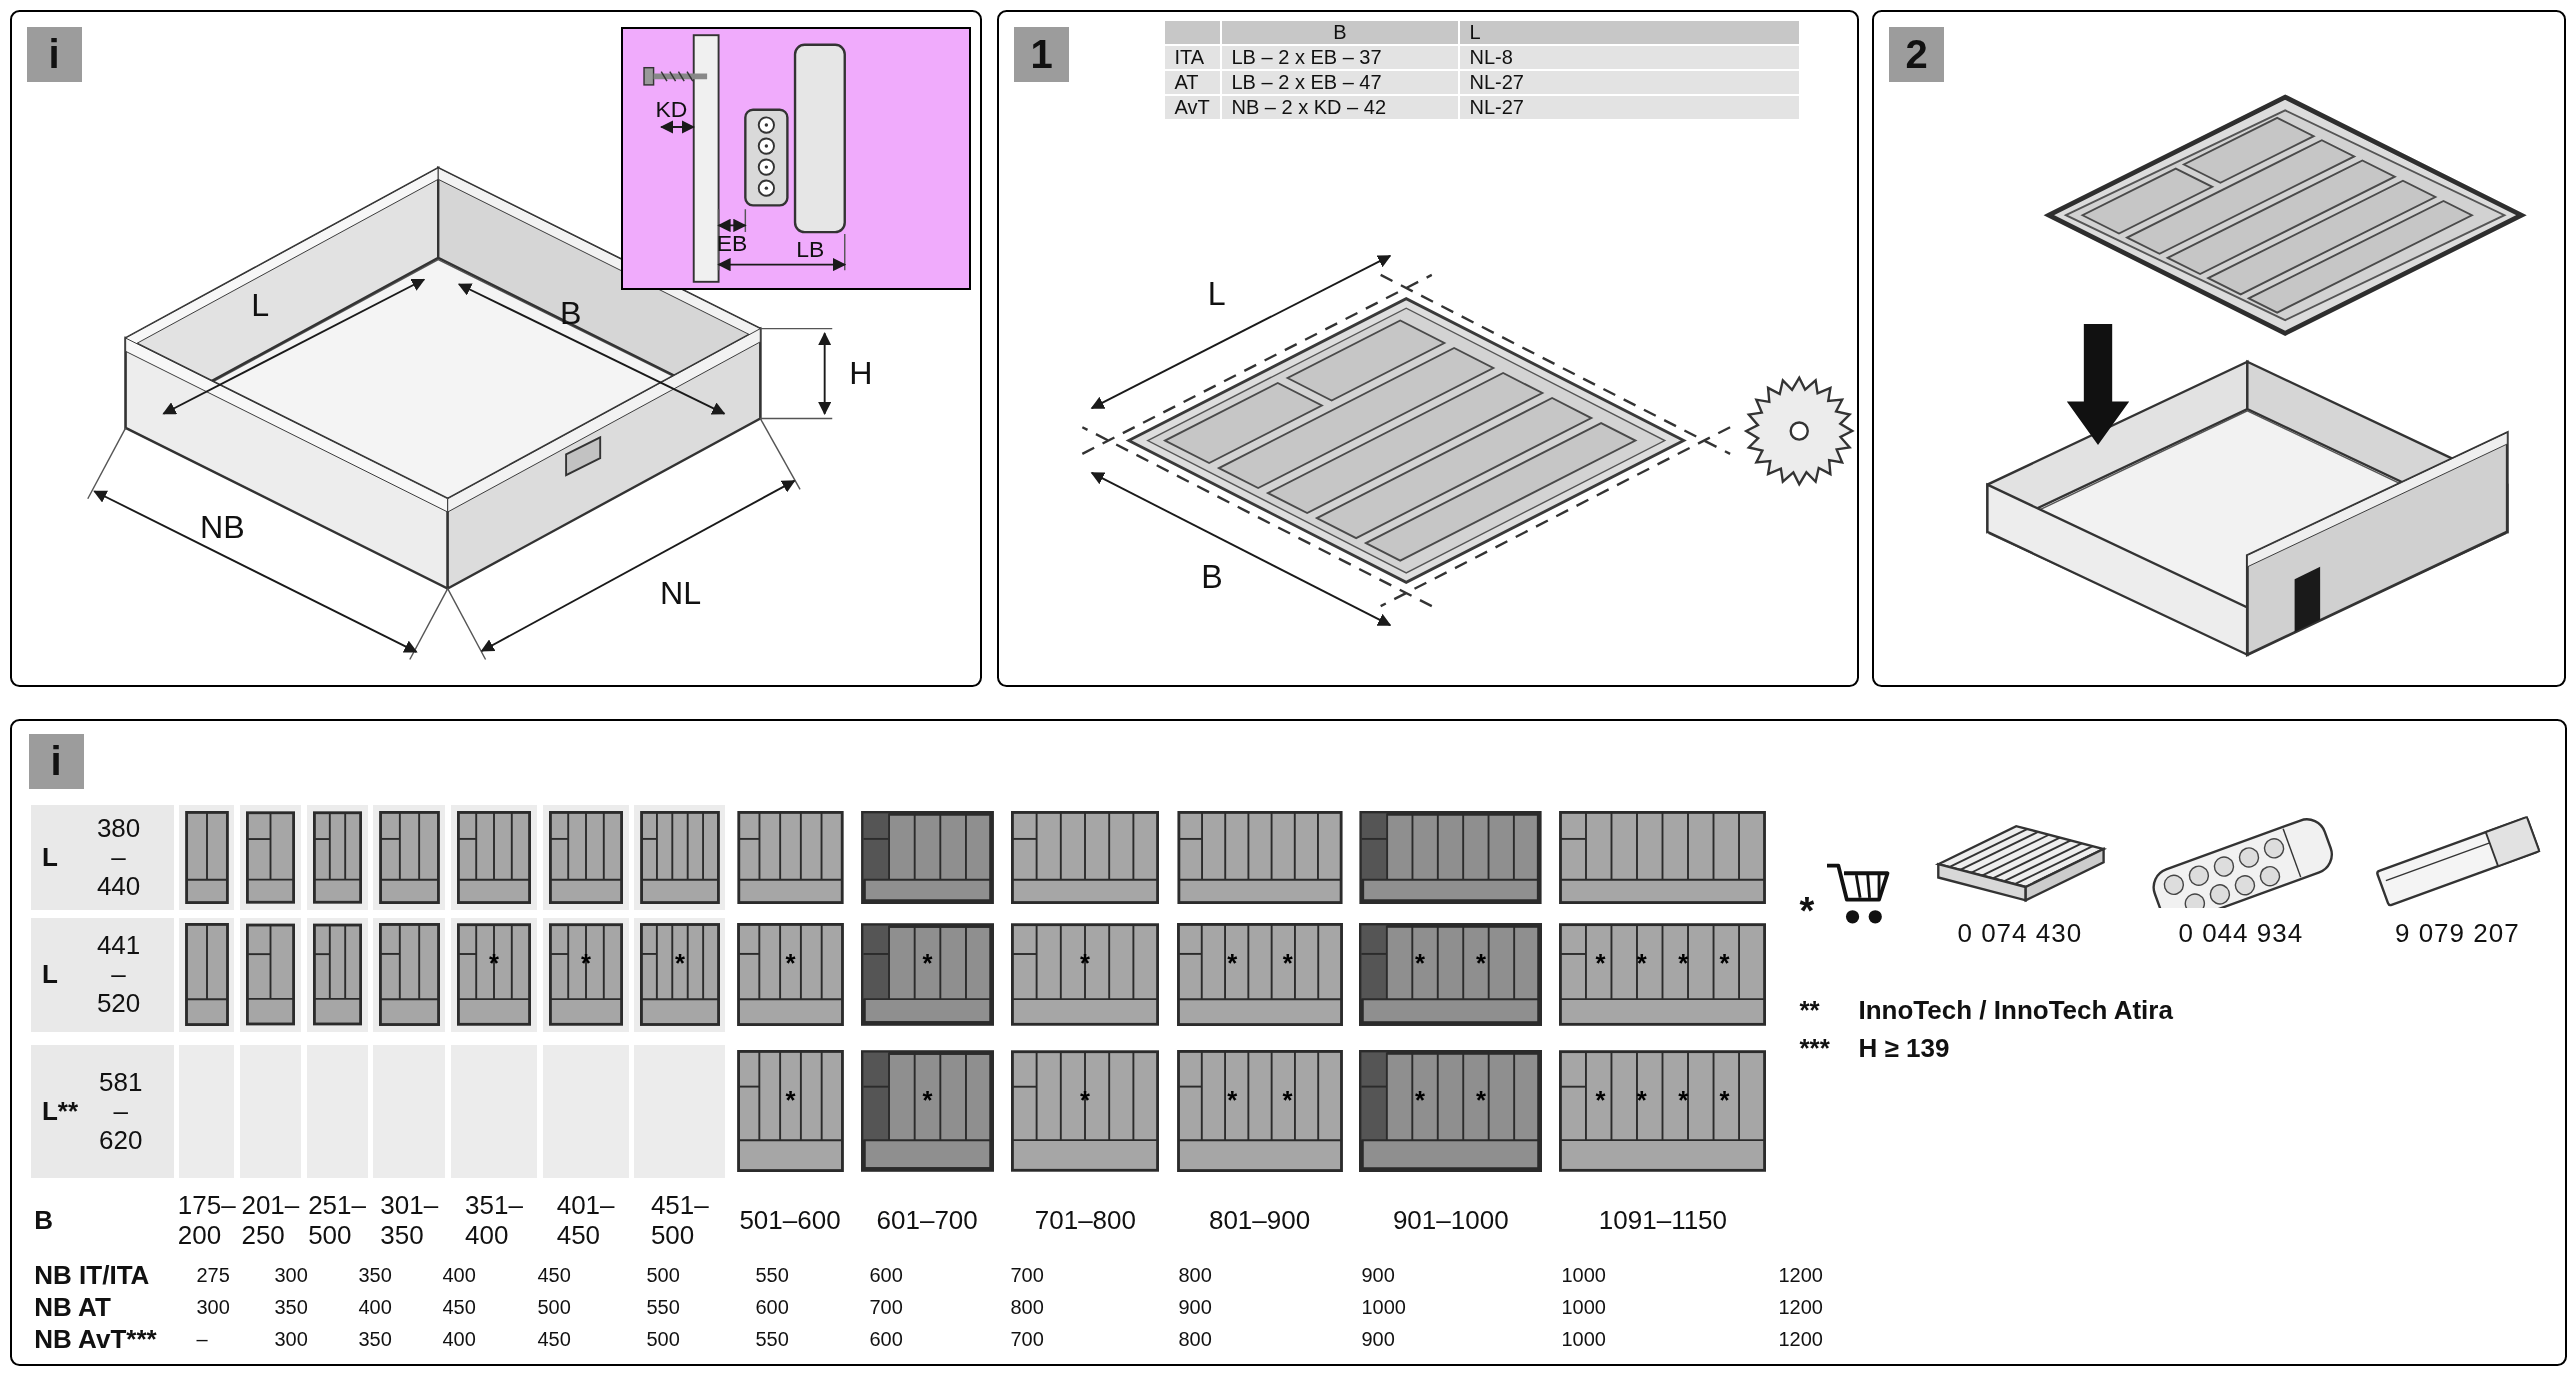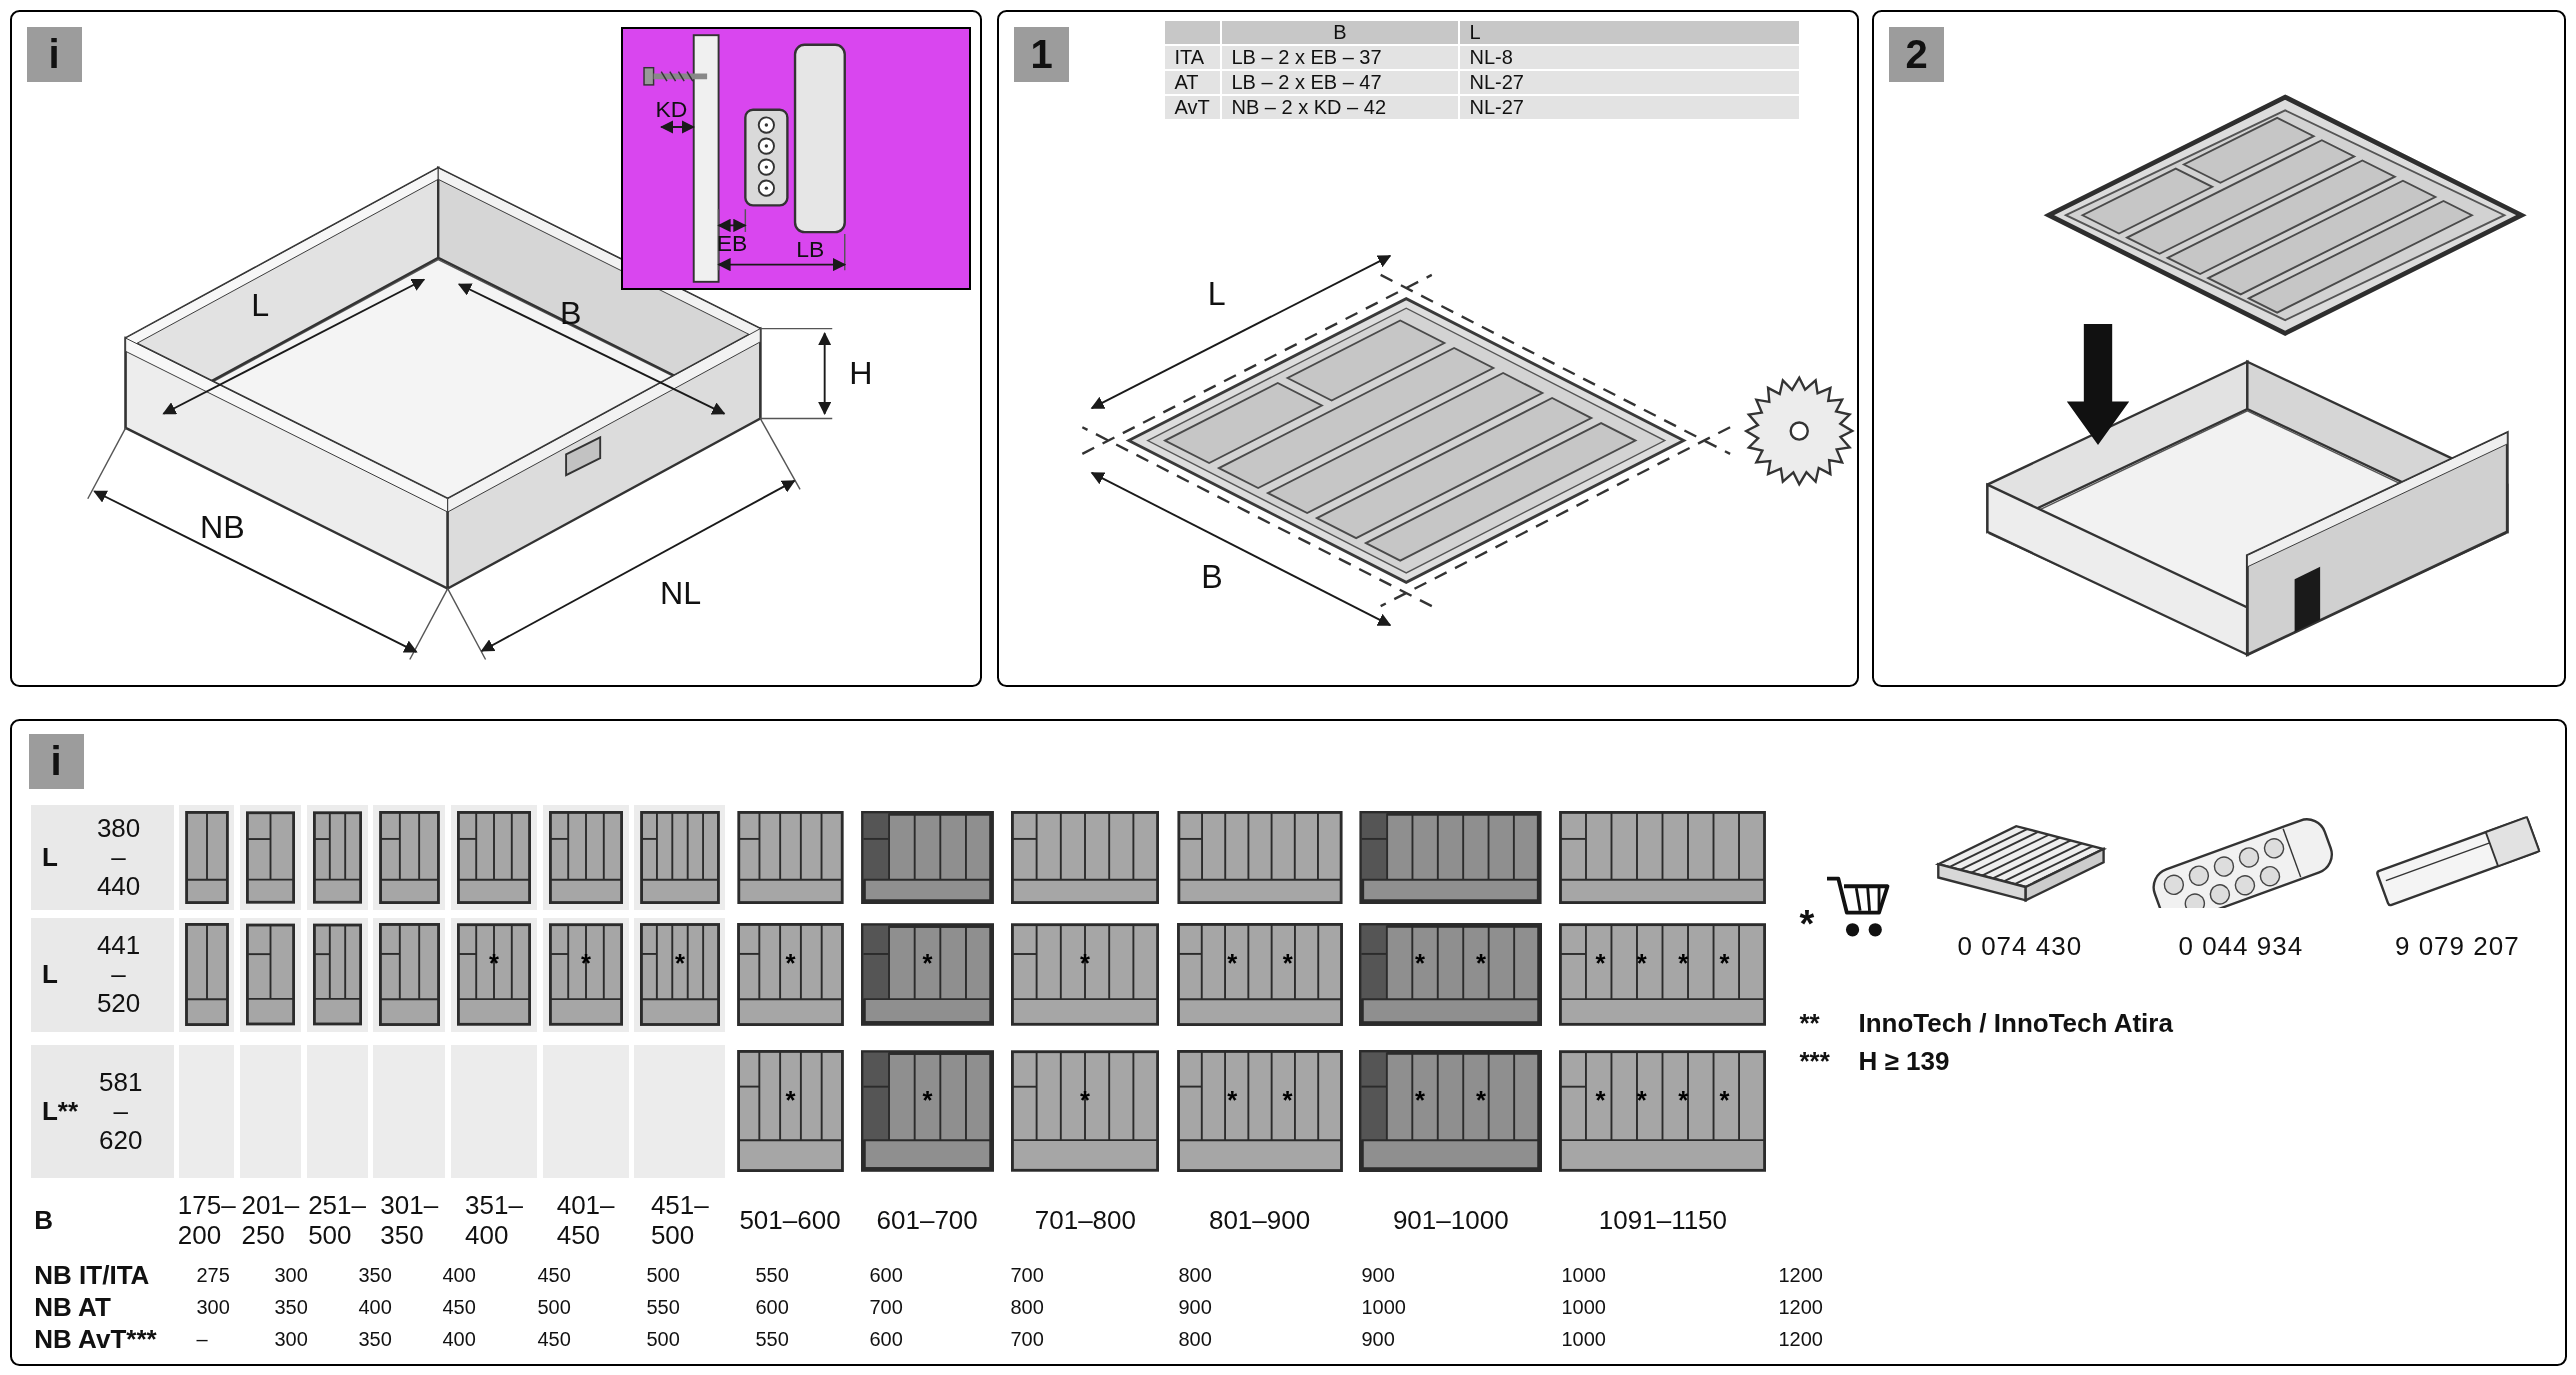--- a/index.html
+++ b/index.html
@@ -9,21 +9,21 @@
   svg{display:block}
   svg text{font-family:"Liberation Sans",sans-serif}
   .panel{position:absolute;border:2.9px solid #000;border-radius:9.5px;background:#fff;overflow:hidden}
   #panelI{left:9.5px;top:9.5px;width:972px;height:677px}
   #panel1{left:997px;top:9.5px;width:862px;height:677px}
   #panel2{left:1872px;top:9.5px;width:694px;height:677px}
   #panelM{left:9.5px;top:719px;width:2557px;height:647px}
   .badge{position:absolute;left:15px;top:15px;width:55px;height:55px;background:#9c9c9c;
     display:flex;align-items:center;justify-content:center;font-weight:bold;font-size:40px;z-index:6}
   .fillsvg{position:absolute;left:0;top:0;width:100%;height:100%}
-  #inset-box{position:absolute;left:609px;top:15px;width:350px;height:263px;border:2.9px solid #000;background:#d946ef;z-index:4}
+  #inset-box{position:absolute;left:609px;top:15px;width:350px;height:263px;border:2.9px solid #000;background:#f0abfc;z-index:4}
   
   .calc-table{position:absolute;left:164px;top:7.6px;border-collapse:separate;border-spacing:2.9px}
   .calc-table th,.calc-table td{font-size:20px;height:23px;padding:0 9.5px;text-align:left;font-weight:400;white-space:nowrap}
   .calc-table th{background:#c7c7c7}
   .calc-table td{background:#e3e3e3}
   .calc-table .c0{width:55px}
   .calc-table .cb{width:236px}
   .calc-table th.cb{text-align:center}
   .calc-table .cl{width:339px}
   #tray1-svg{position:absolute;left:0;top:143px;width:100%;height:533px}
@@ -38,21 +38,21 @@
   .mbhead,.nbhead{font-size:26px;font-weight:bold;display:flex;align-items:center;padding-left:3.8px}
   .mbcell{font-size:26px;text-align:left;white-space:pre-line;line-height:1.15;display:flex;align-items:center;justify-content:center}
   .nbrow{display:grid;column-gap:23px;height:32px;align-items:center}
   .nbval{font-size:20px;}
   
   .legend{position:absolute;left:1788px;top:88px;width:751px}
   .products{display:flex;align-items:flex-end;gap:25px}
   .cartblock{display:flex;align-items:flex-end;gap:9.5px;padding-bottom:19px}
   .legend-star{font-size:38px;font-weight:bold;line-height:1}
   .product{display:flex;flex-direction:column;align-items:center}
-  .pnum{font-size:26px;margin-top:23px;letter-spacing:1px}
+  .pnum{font-size:26px;margin-top:10px;letter-spacing:1px}
   .footnotes{margin-top:42px;font-weight:bold}
   .fnote{display:flex;gap:15px;font-size:26px;line-height:38px}
   .fpre{min-width:44px}
 </style>
 </head>
 <body>
 
 <div class="panel" id="panelI">
   <div class="badge">i</div>
   <svg id="drawer-svg" class="fillsvg" viewBox="0 0 1022 712" preserveAspectRatio="none">

